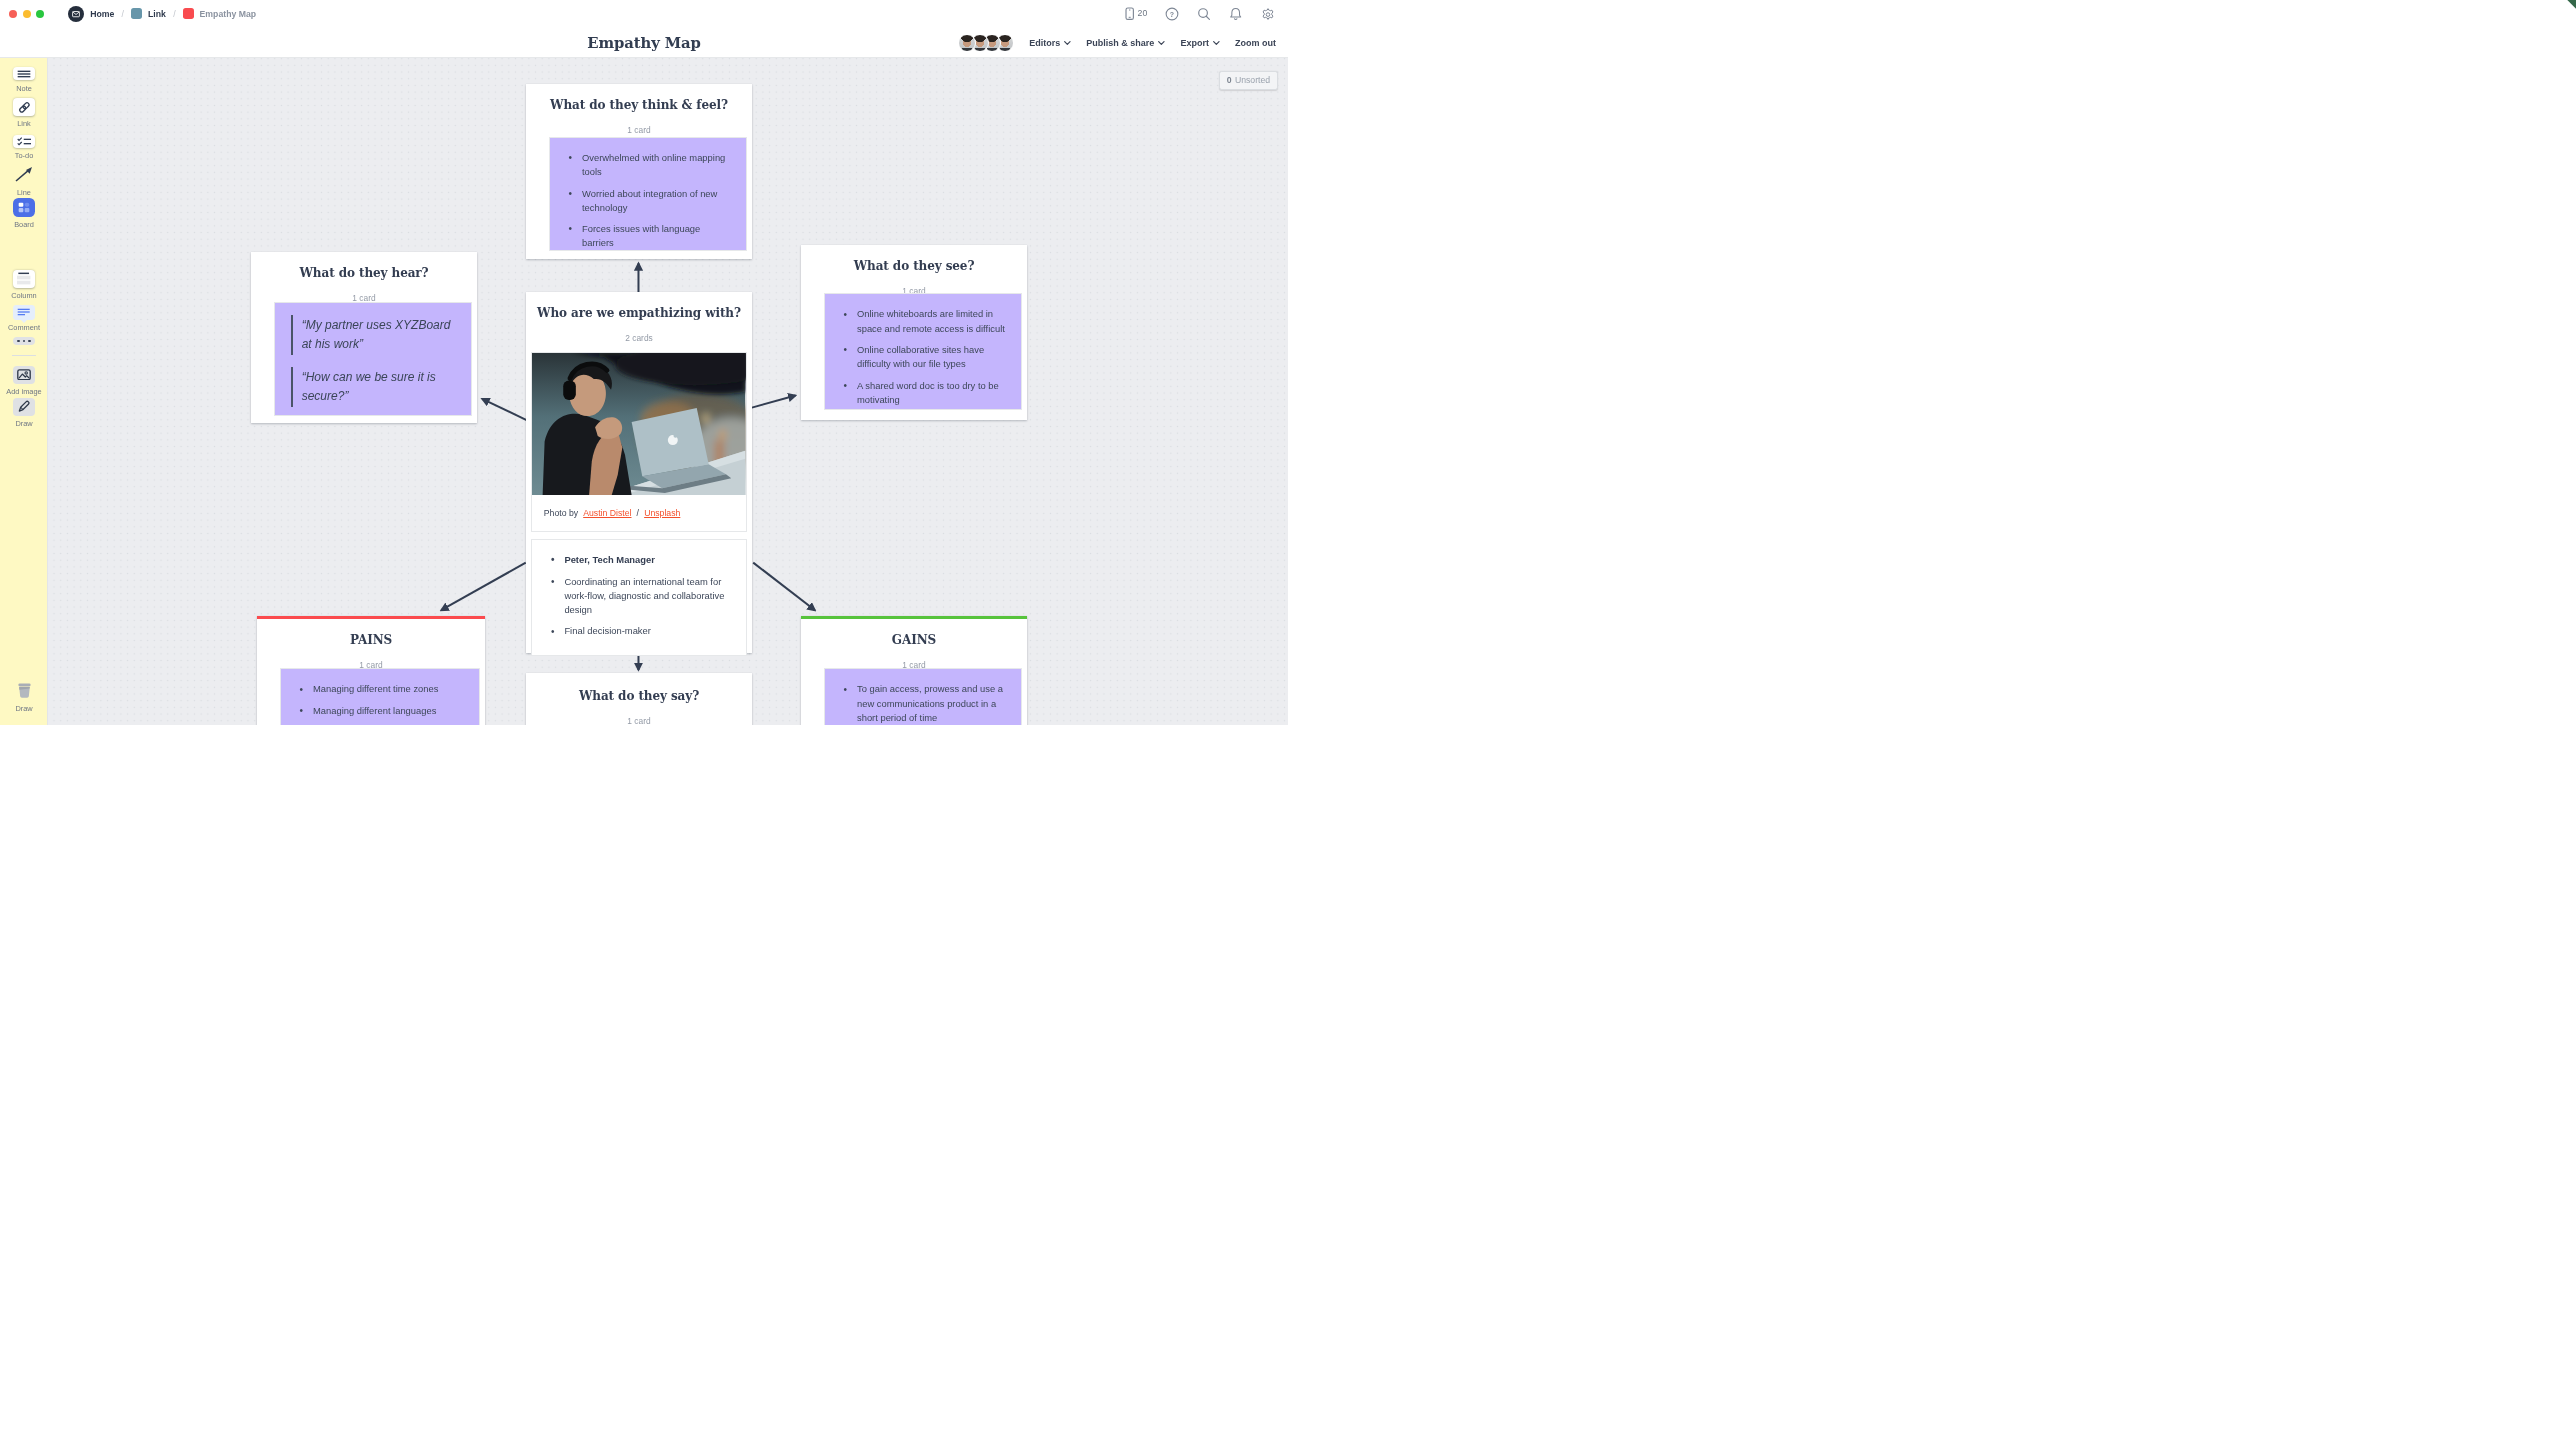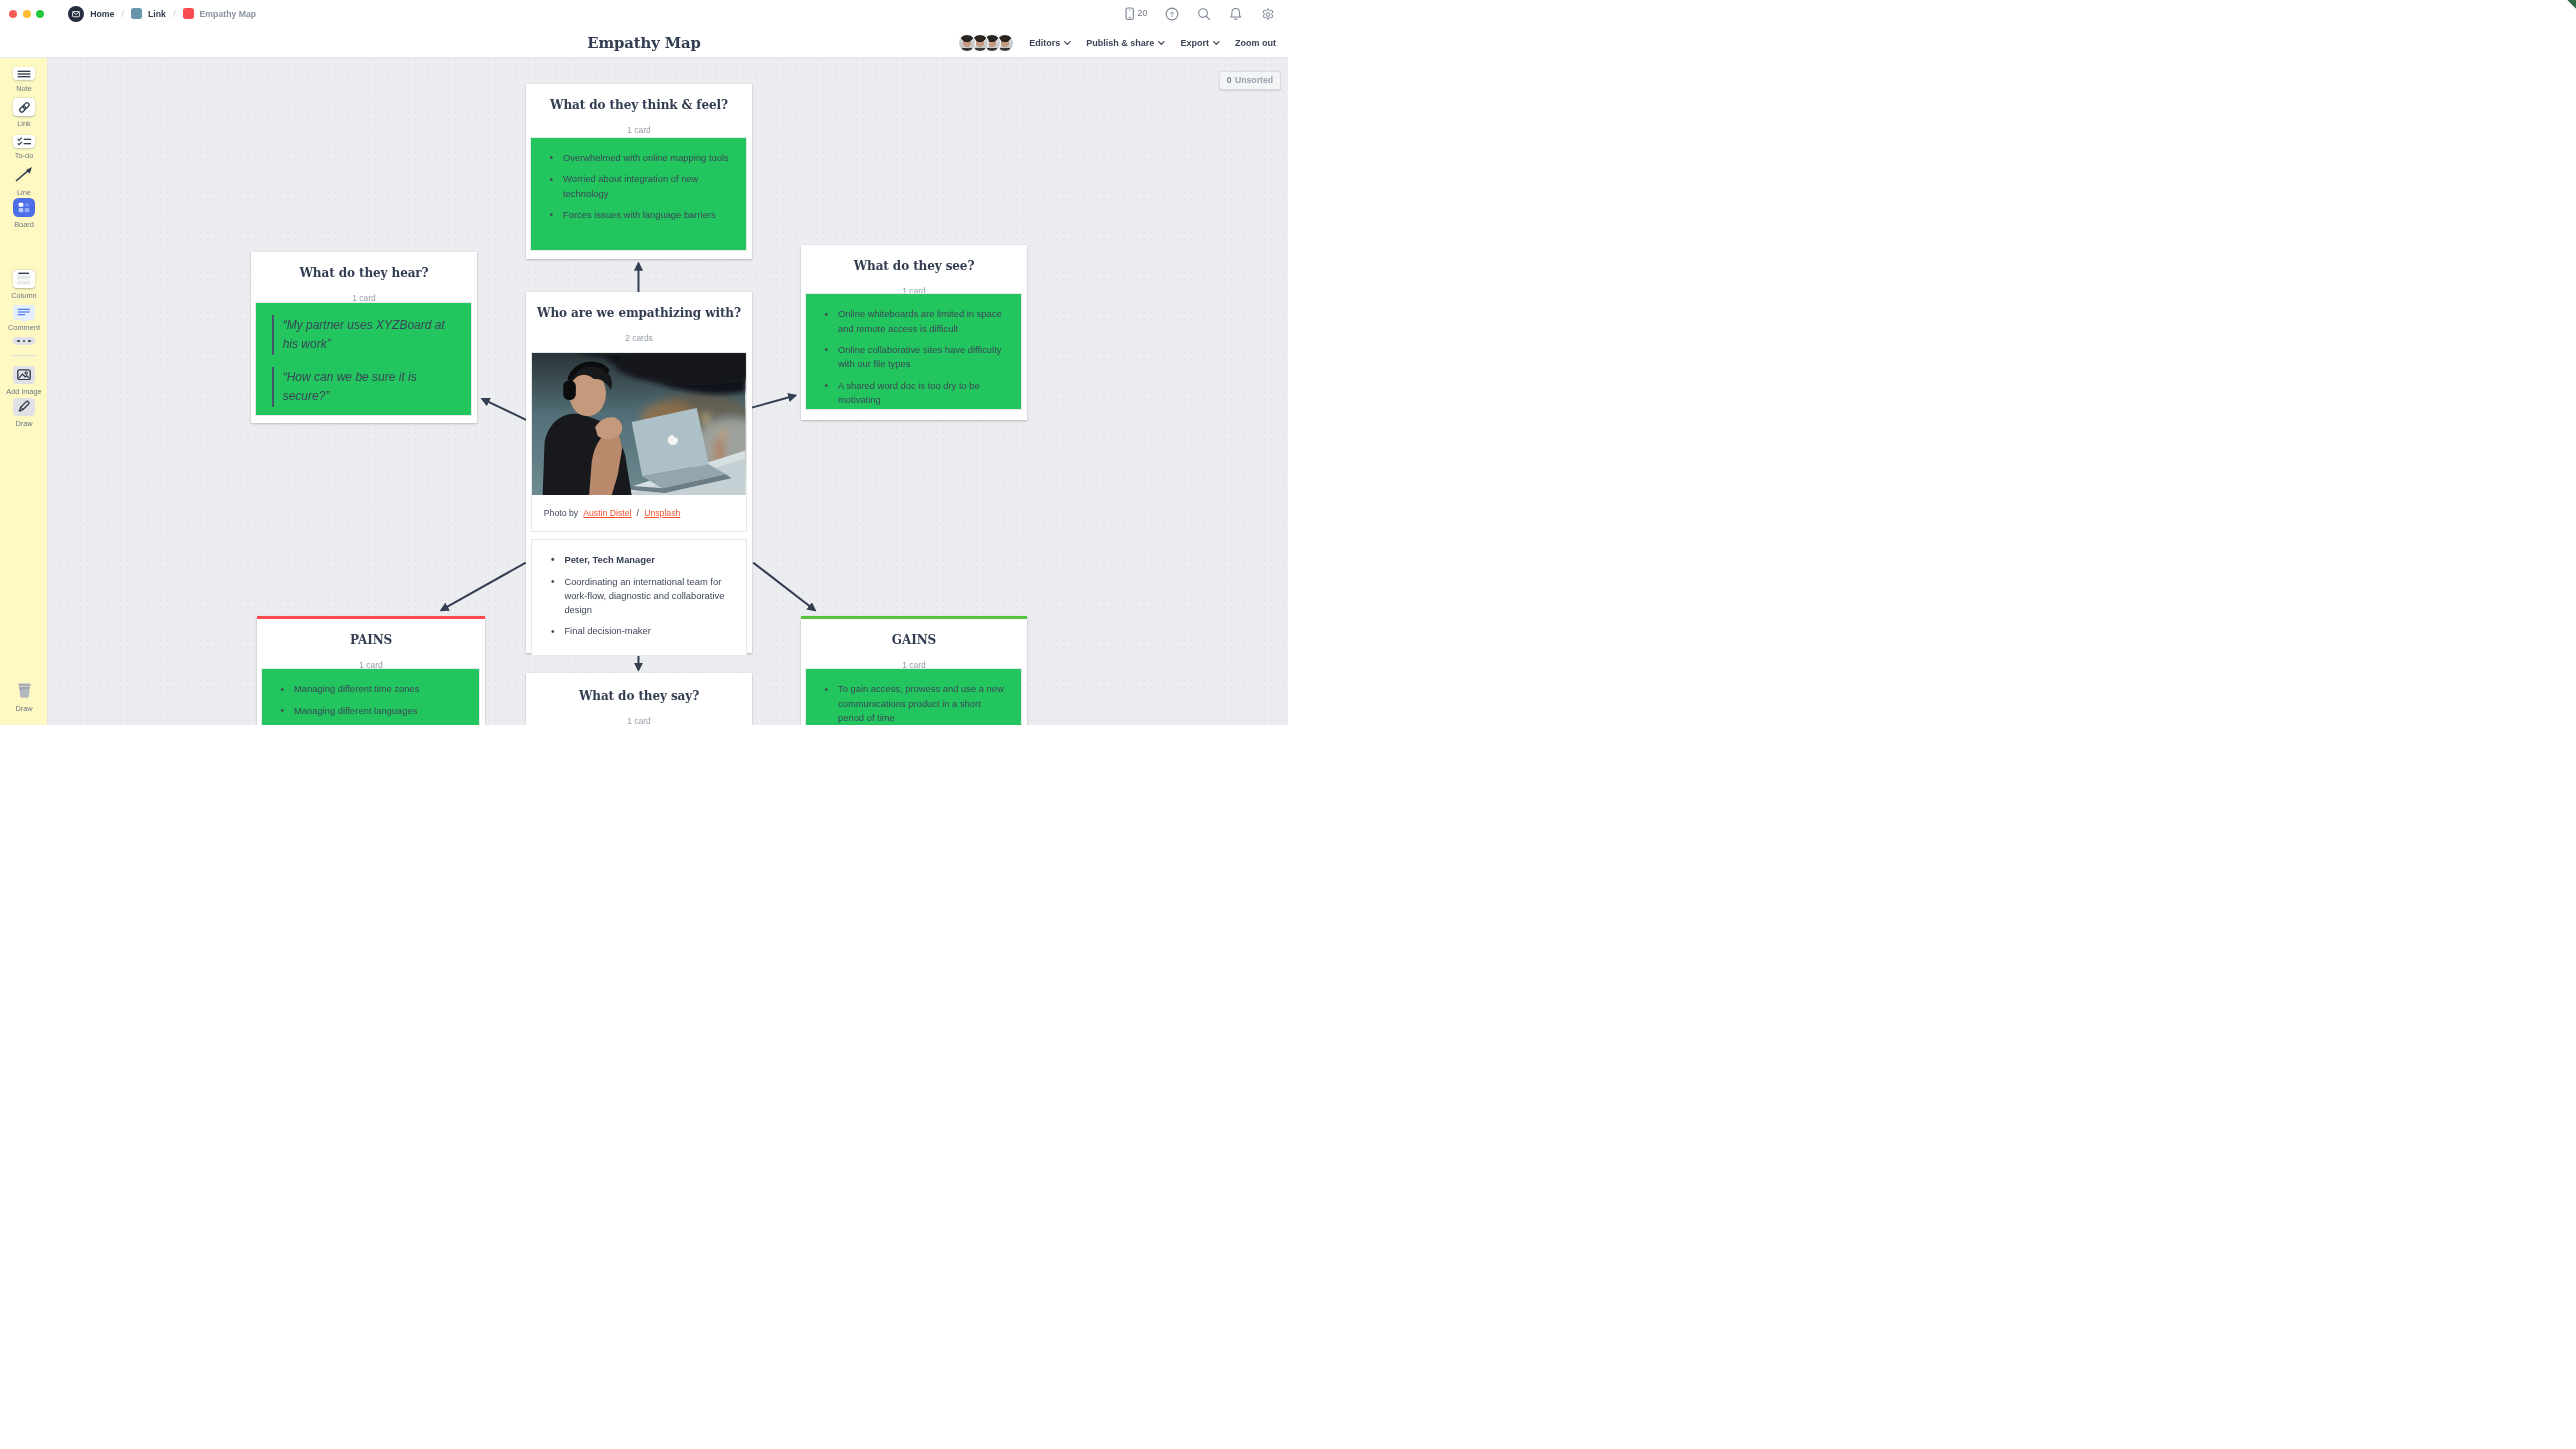--- a/index.html
+++ b/index.html
@@ -69,21 +69,21 @@
     background-color:#ecedf0;
     background-image:radial-gradient(circle, #d9dce0 0.7px, transparent 1px);
     background-size:6.7px 6.7px; background-position:2.7px 4px; }
   svg.connectors { position:absolute; left:0; top:0; pointer-events:none; z-index:5; }
 
   .card { position:absolute; background:#fff; box-shadow:0 0.7px 2px rgba(50,60,75,.28), 0 0 0.7px rgba(50,60,75,.15);
     z-index:6; }
   .card-title { font-family:"DejaVu Serif", serif; font-weight:700; font-size:12px; color:#333d51;
     text-align:center; margin-top:14px; letter-spacing:-0.1px; }
   .card-count { text-align:center; font-size:8.4px; color:#939aa6; margin-top:13px; }
-  .note { position:absolute; left:4px; right:5.4px; border:0.7px solid #e6e8ea; background:#22c55e; overflow:hidden; }
+  .note { position:absolute; left:23px; right:5.4px; border:0.7px solid #e6e8ea; background:#c4b5fd; overflow:hidden; }
 
   .card ul { list-style:none; padding:13.4px 12px 9.4px 32px; }
   .card li { position:relative; font-size:9.4px; line-height:1.5; color:#3d4759; margin-bottom:7.4px; }
   .card li::before { content:"•"; position:absolute; left:-13.4px; top:-0.7px; font-size:10px; color:#3d4759; }
   .card li.b { font-weight:700; color:#333d51; }
 
   .quotes { padding:12px 12px 4px 16px; }
   .quote { border-left:2px solid #4a5468; padding:1.3px 0 1.3px 8.7px; margin-bottom:12px;
     font-style:italic; font-size:12px; line-height:1.55; color:#3a4557; }
 
@@ -103,21 +103,21 @@
   .cap-sep { margin:0 2.7px; }
   .card-pains { left:209px; top:558px; width:228px; height:175px; border-top:3.4px solid #fb4b4e; }
   .card-pains .note, .card-gains .note { top:49px; height:121px; }
   .card-gains { left:753px; top:558px; width:226px; height:175px; border-top:3.4px solid #57c33c; }
   .card-say   { left:478px; top:615px; width:226px; height:114px; }
   .card-say .card-title { margin-top:16px; }
 
   .unsorted { position:absolute; left:1171px; top:12.8px; display:flex; gap:3.4px; align-items:center;
     background:#f3f4f6; border:0.7px solid #dadde1; border-radius:2.7px; padding:3.4px 6.7px;
     box-shadow:0 0.7px 1.3px rgba(0,0,0,.12); font-size:8.7px; z-index:7; cursor:pointer; }
-  .unsorted b { color:#7c8490; } .unsorted span { color:#9aa2ad;font-weight:bold; }
+  .unsorted b { color:#7c8490; } .unsorted span { color:#9aa2ad; }
 </style>
 </head>
 <body>
 
 <div class="topbar">
   <div class="lights">
     <span class="light red"></span>
     <span class="light yellow"></span>
     <span class="light green"></span>
   </div>

